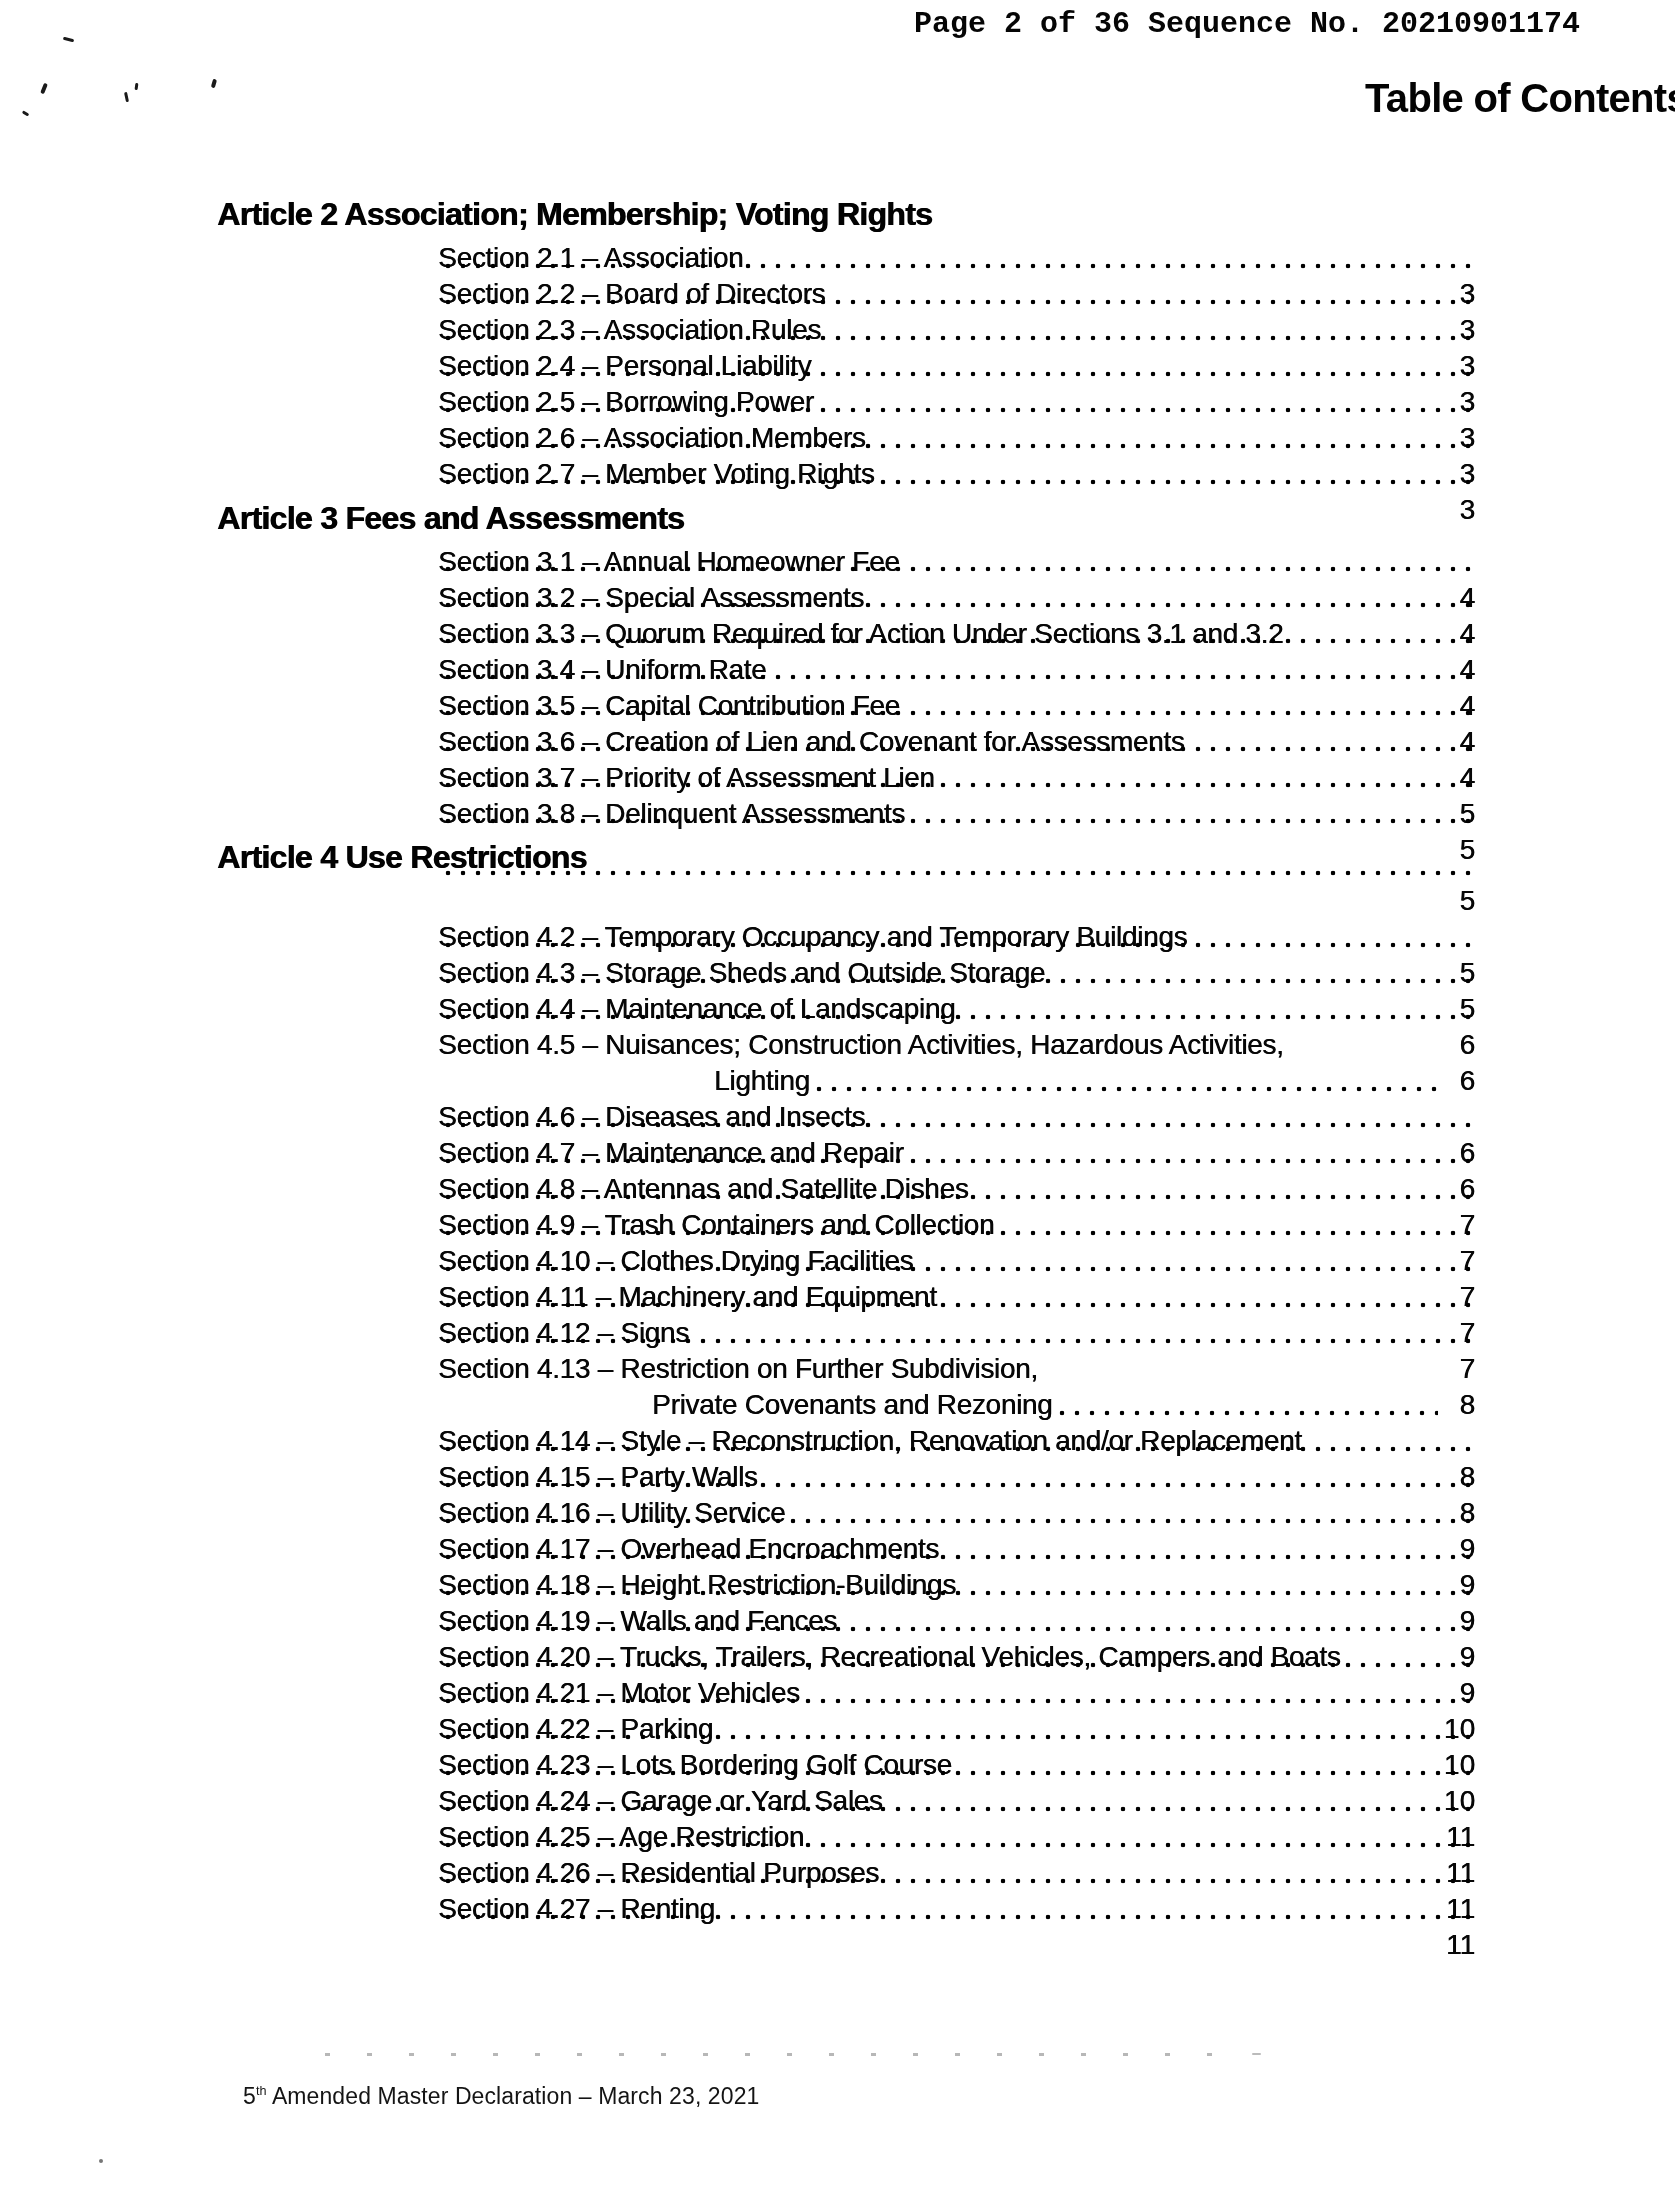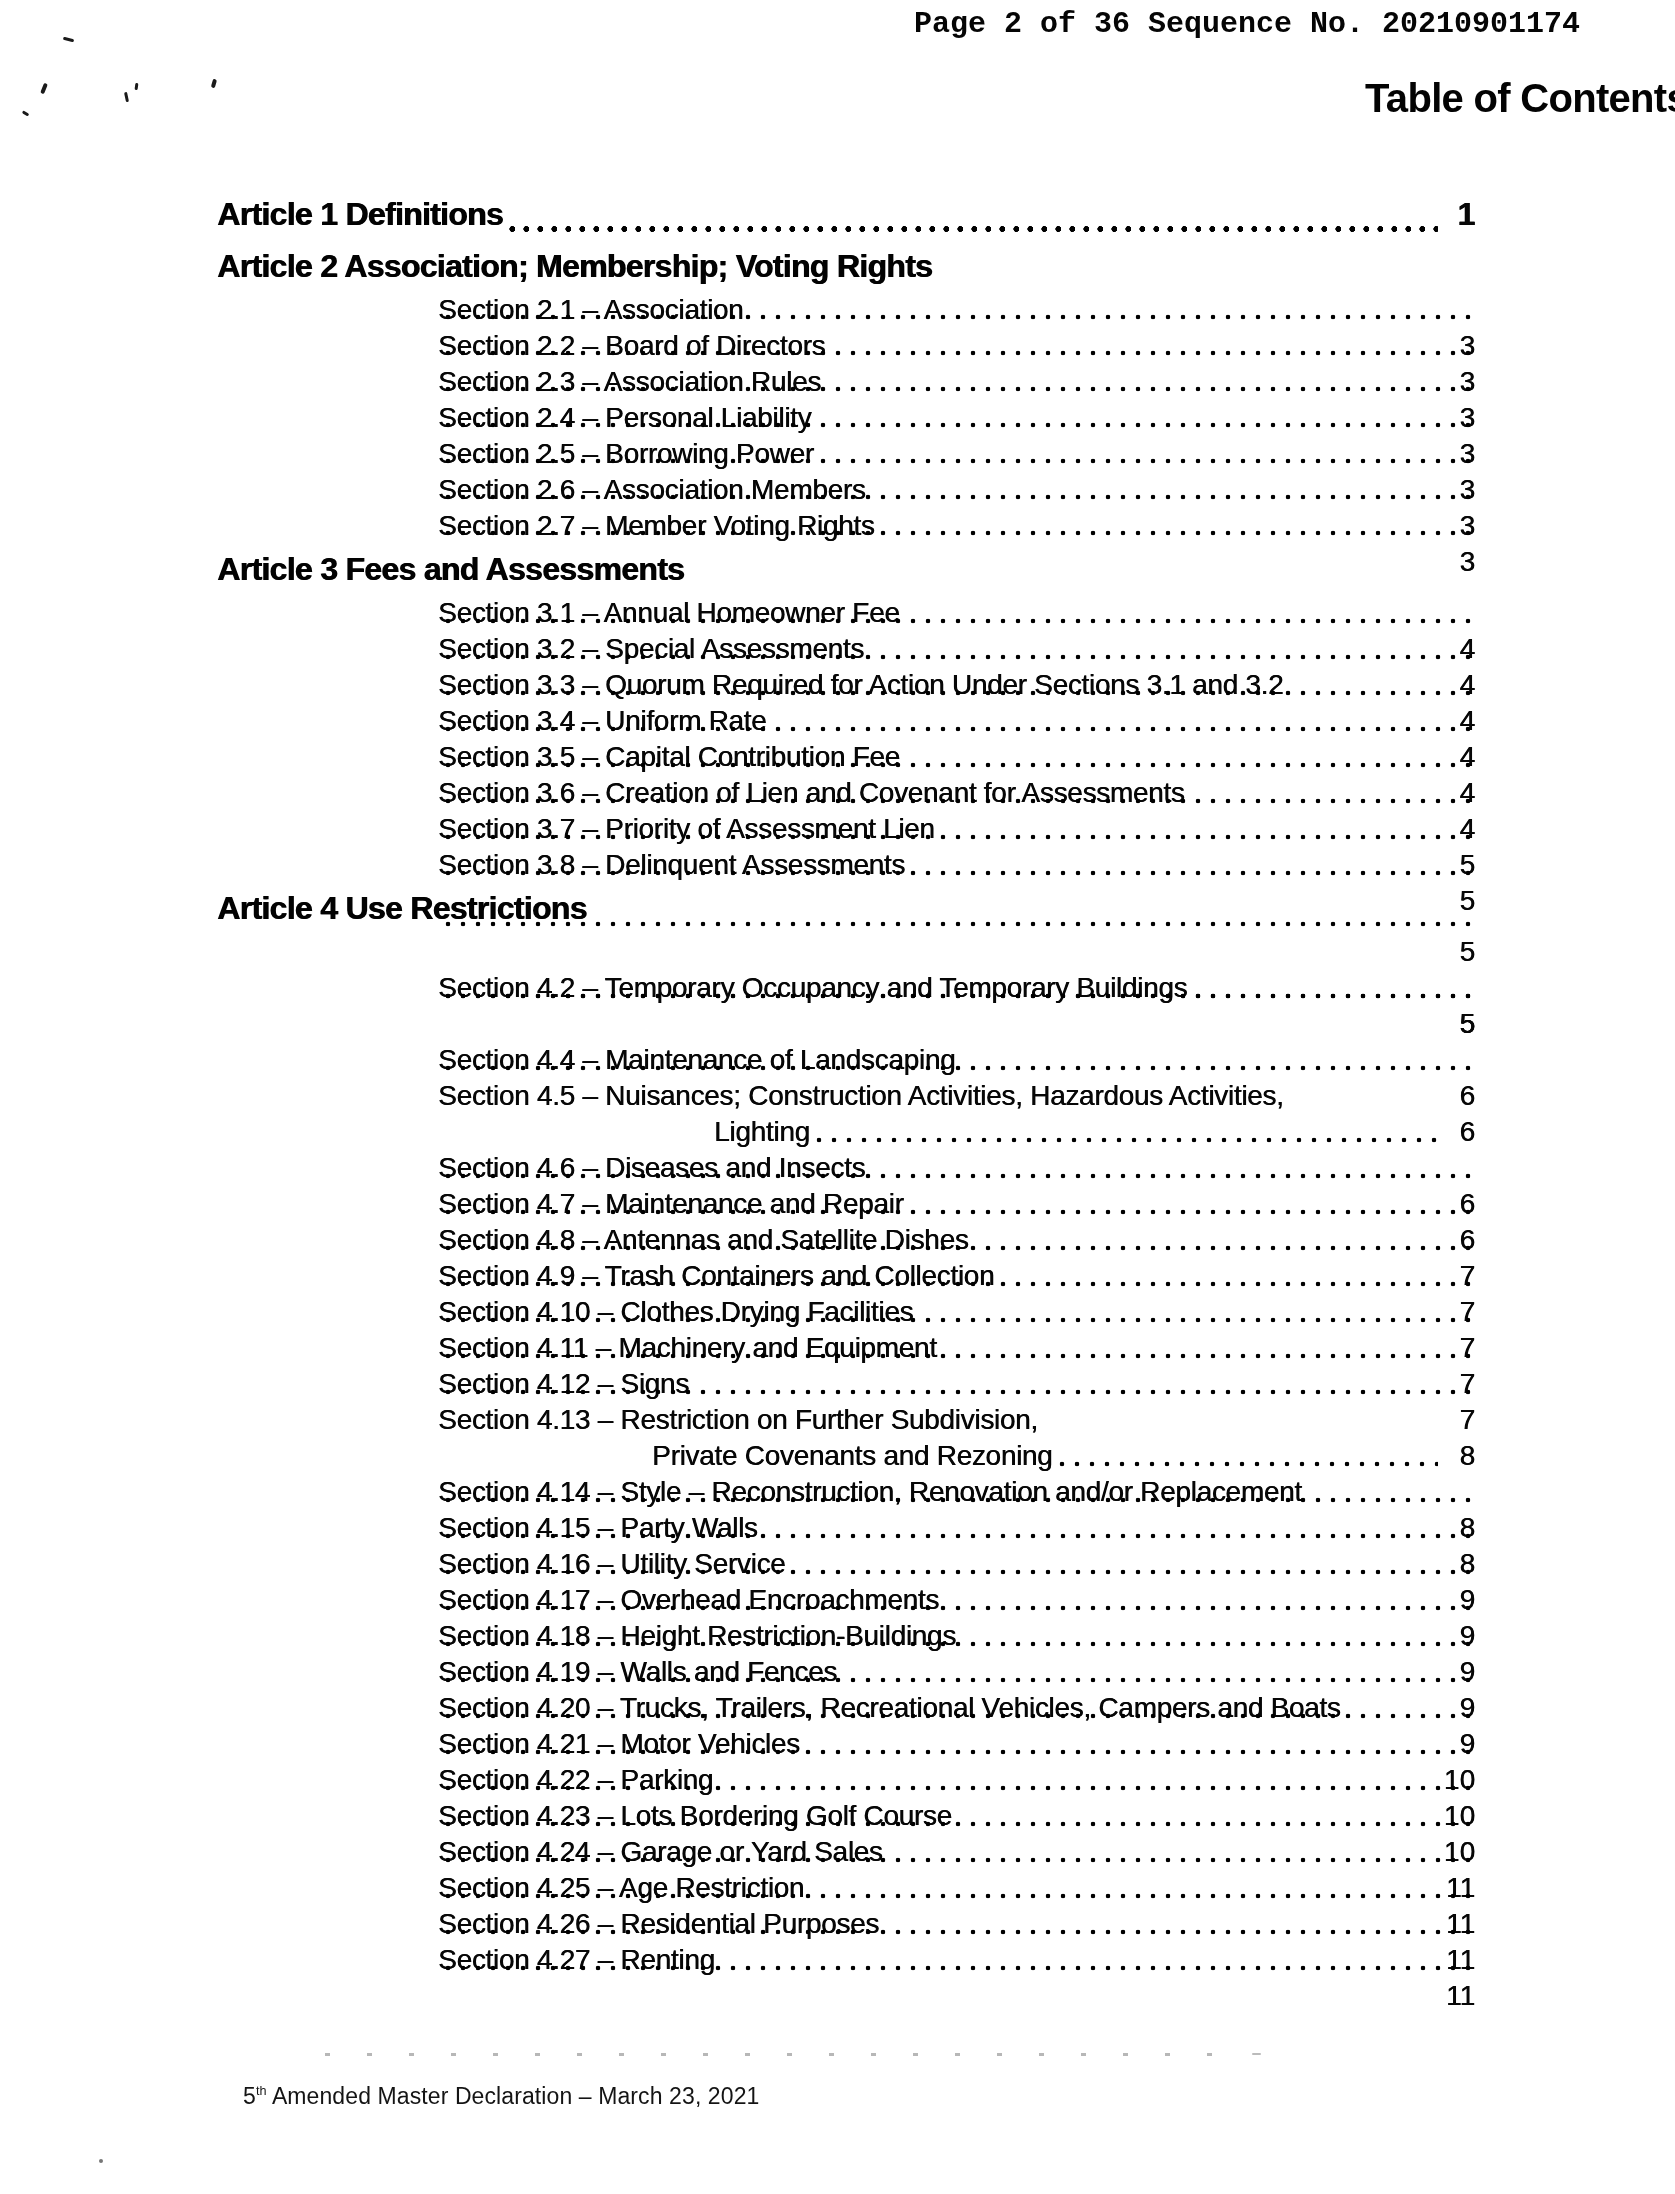--- a/index.html
+++ b/index.html
@@ -150,25 +150,20 @@
 <body>
 
 <div class="page">
 
   <div class="doc-header">Page 2 of 36 Sequence No. 20210901174</div>
 
   <div class="doc-title">Table of Contents</div>
 
   <div class="toc">
       <div class="row article">
-        <span class="entry-text">Article 1 Definitions</span>
-        <span class="leader"></span>
-        <span class="page-num">1</span>
-      </div>
-      <div class="row article">
         <span class="entry-text">Article 2 Association; Membership; Voting Rights</span>
       </div>
       <div class="row section">
         <span class="entry-text">Section 2.1 – Association</span>
         <span class="leader"></span>
         <span class="page-num">3</span>
       </div>
       <div class="row section">
         <span class="entry-text">Section 2.2 – Board of Directors</span>
         <span class="leader"></span>
@@ -248,20 +243,21 @@
       <div class="row section">
         <span class="leader"></span>
         <span class="page-num">5</span>
       </div>
       <div class="row section">
         <span class="entry-text">Section 4.2 – Temporary Occupancy and Temporary Buildings</span>
         <span class="leader"></span>
         <span class="page-num">5</span>
       </div>
       <div class="row section">
+        <span class="entry-text">Section 4.3 – Storage Sheds and Outside Storage</span>
         <span class="leader"></span>
         <span class="page-num">5</span>
       </div>
       <div class="row section">
         <span class="entry-text">Section 4.4 – Maintenance of Landscaping</span>
         <span class="leader"></span>
         <span class="page-num">6</span>
       </div>
       <div class="row section">
         <span class="entry-text">Section 4.5 – Nuisances; Construction Activities, Hazardous Activities,</span>

